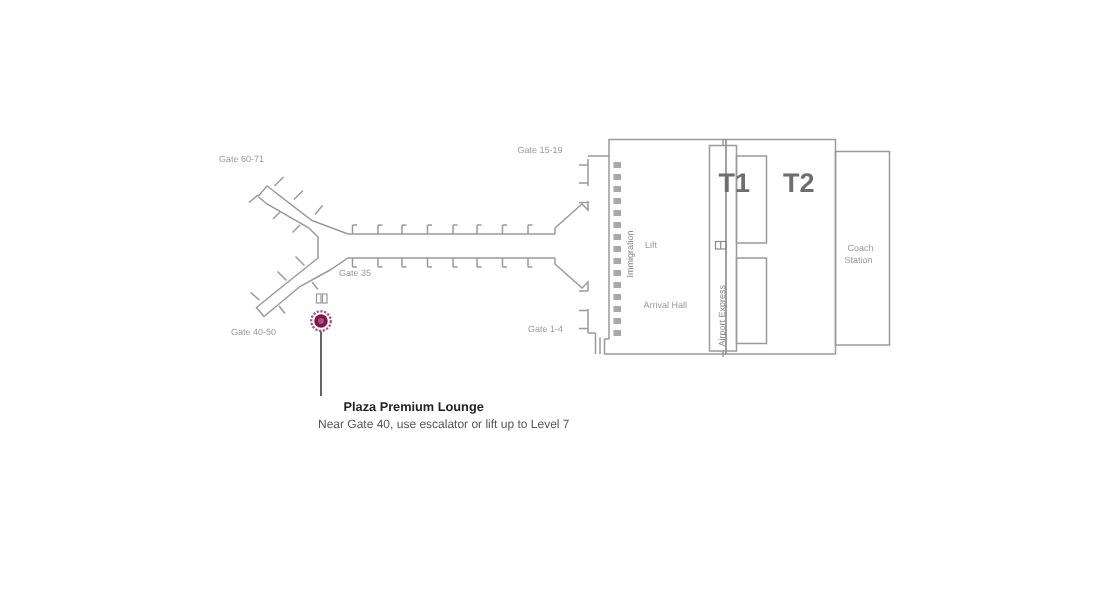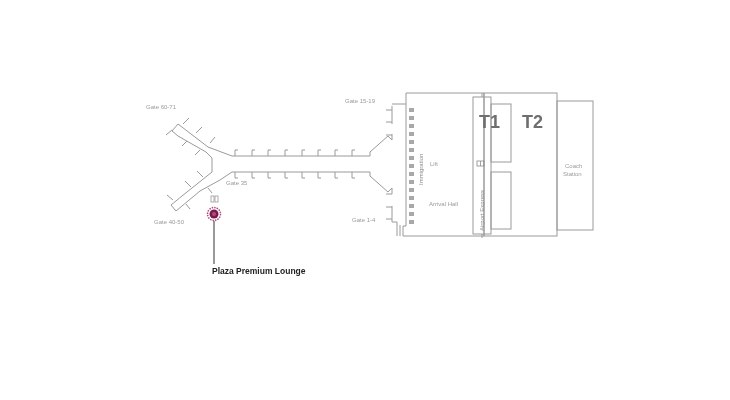--- a/index.html
+++ b/index.html
@@ -7,21 +7,21 @@
            font-family: "Liberation Sans", sans-serif; }
     .map-svg { position: absolute; left: 0; top: 0; }
     .lbl { position: absolute; font-size: 6px; color: #9a9a9a; white-space: nowrap;
            font-family: "Liberation Sans", sans-serif; }
     .term { position: absolute; font-size: 18px; font-weight: bold; color: #6e6e6e;
             font-family: "Liberation Sans", sans-serif; }
     .vert { position: absolute; font-size: 6px; color: #8a8a8a; white-space: nowrap;
             transform: rotate(-90deg); transform-origin: left top;
             font-family: "Liberation Sans", sans-serif; }
     .info { position: absolute; left: 212px; top: 266px; }
-    .info-title { font-size: 8.5px; font-weight: bold; color: #222222; line-height: 11px; }
+    .info-title { font-size: 8.5px; font-weight: bold; color: #222222; line-height: 11px; margin-left: 17px; }
     .info-desc { font-size: 8px; color: #555555; line-height: 12px; }
   </style>
 </head>
 <body>
 
 <svg class="map-svg" width="730" height="400" viewBox="0 0 730 400">
   <g fill="none" stroke="#9a9a9a" stroke-width="1">
 
     <g>
       <polyline points="172,131 178,124 208,147 232,156 370,156"></polyline>
@@ -160,13 +160,14 @@
 
 <span class="vert" style="left:418px; top:185px;">Immigration</span>
 <span class="lbl" style="left:430px; top:161px;">Lift</span>
 <span class="lbl" style="left:429px; top:201px;">Arrival Hall</span>
 <span class="vert" style="left:479px; top:231px;">Airport Express</span>
 <span class="lbl" style="left:565px; top:163px;">Coach</span>
 <span class="lbl" style="left:563px; top:171px;">Station</span>
 
 <div class="info">
   <div class="info-title">Plaza Premium Lounge</div>
+  <div class="info-desc">Near Gate 40, use escalator or lift up to Level 7</div>
 </div>
 
 </body></html>

